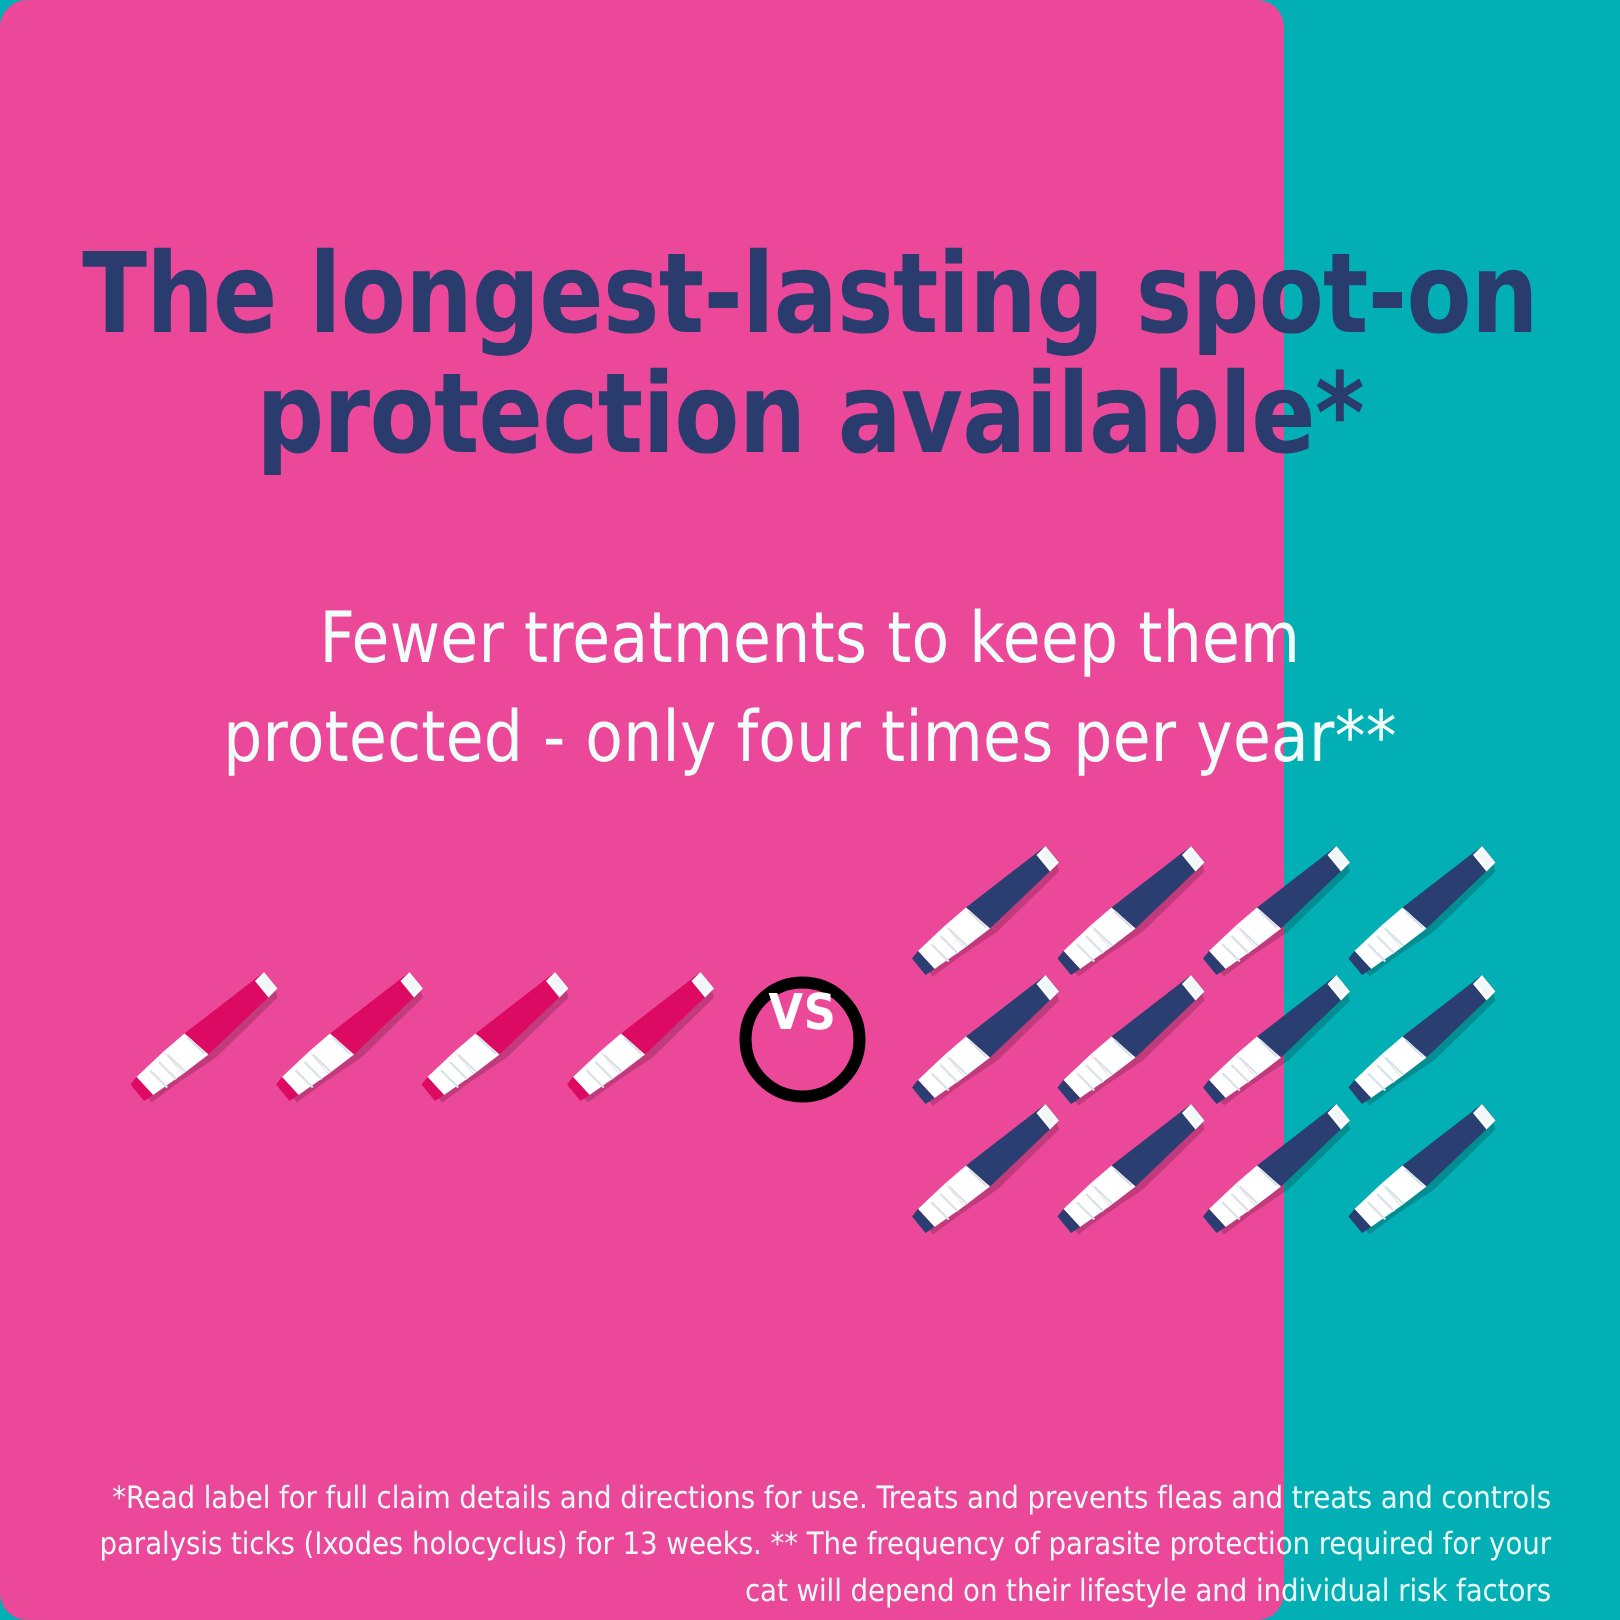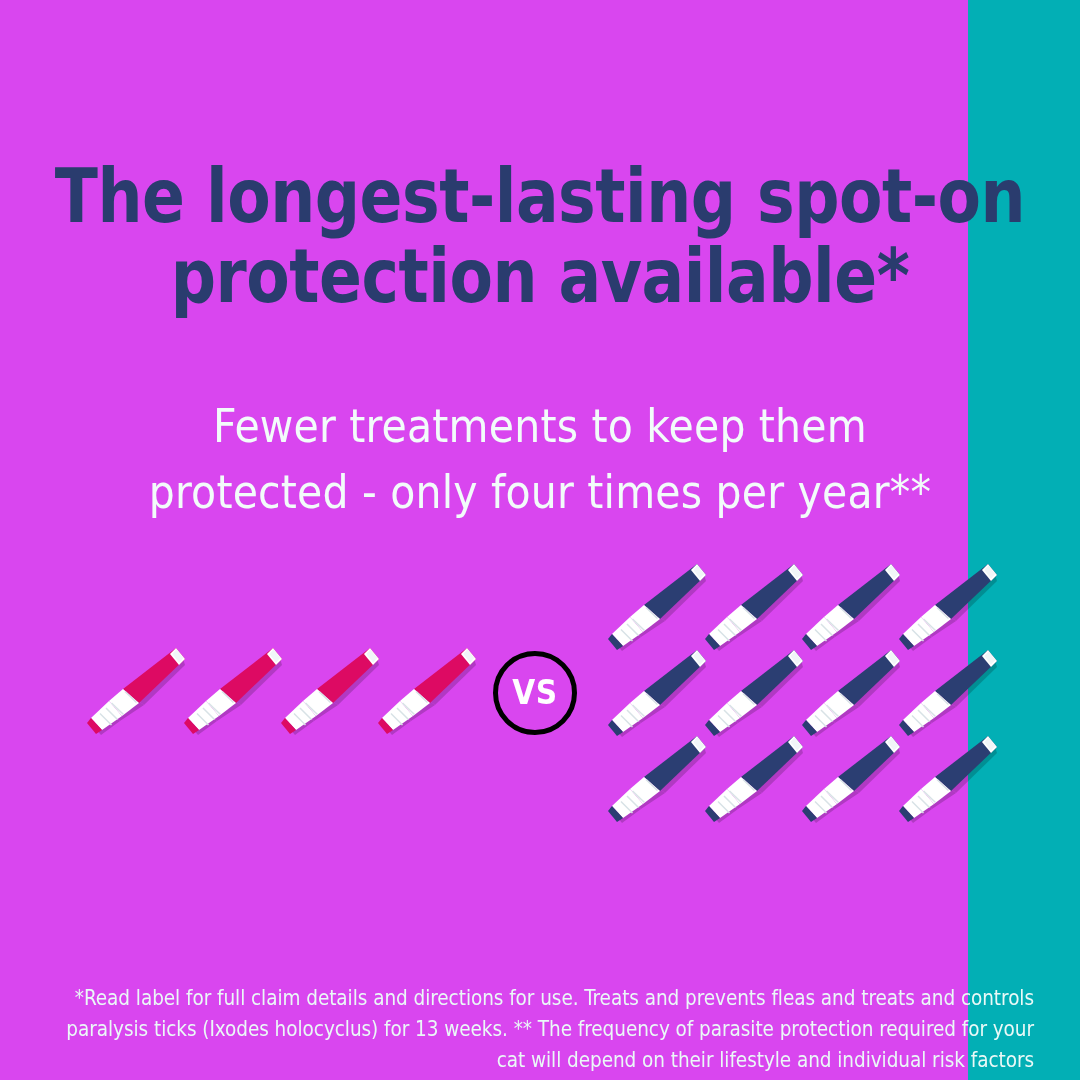--- a/index.html
+++ b/index.html
@@ -9,24 +9,25 @@
   body {
     width: 1080px;
     height: 1080px;
     overflow: hidden;
     font-family: "Liberation Sans", sans-serif;
     background: #02AFB5;
   }
 
   #poster {
     position: relative;
-    width: 968px;
+    width: 856px;
     height: 1080px;
-    background: #d946ef;
+    background: #ec4899;
     box-sizing: border-box;
+    border-radius: 18px;
   }
 
   
   #headline {
     position: absolute;
     top: 106px;
     left: 0;
     width: 1080px;
     text-align: center;
     color: #2A3C6E;
@@ -76,25 +77,25 @@
   }
   .tube svg { display: block; width: 104px; height: 104px; overflow: visible; }
 
   
   #vs-badge {
     position: absolute;
     left: 493px;
     top: 651px;
     width: 84px;
     height: 84px;
-    border: 5px solid #000000;
+    border: 8px solid #000000;
     border-radius: 50%;
     box-sizing: border-box;
     display: flex;
-    align-items: center;
+    align-items: flex-start;
     justify-content: center;
   }
   #vs-label {
     color: #FFFFFF;
     font-family: "DejaVu Sans Condensed", "Liberation Sans Narrow", "Liberation Sans", sans-serif;
     font-weight: 700;
     font-size: 33px;
     letter-spacing: 0.5px;
     line-height: 1;
     margin-top: -1px;

